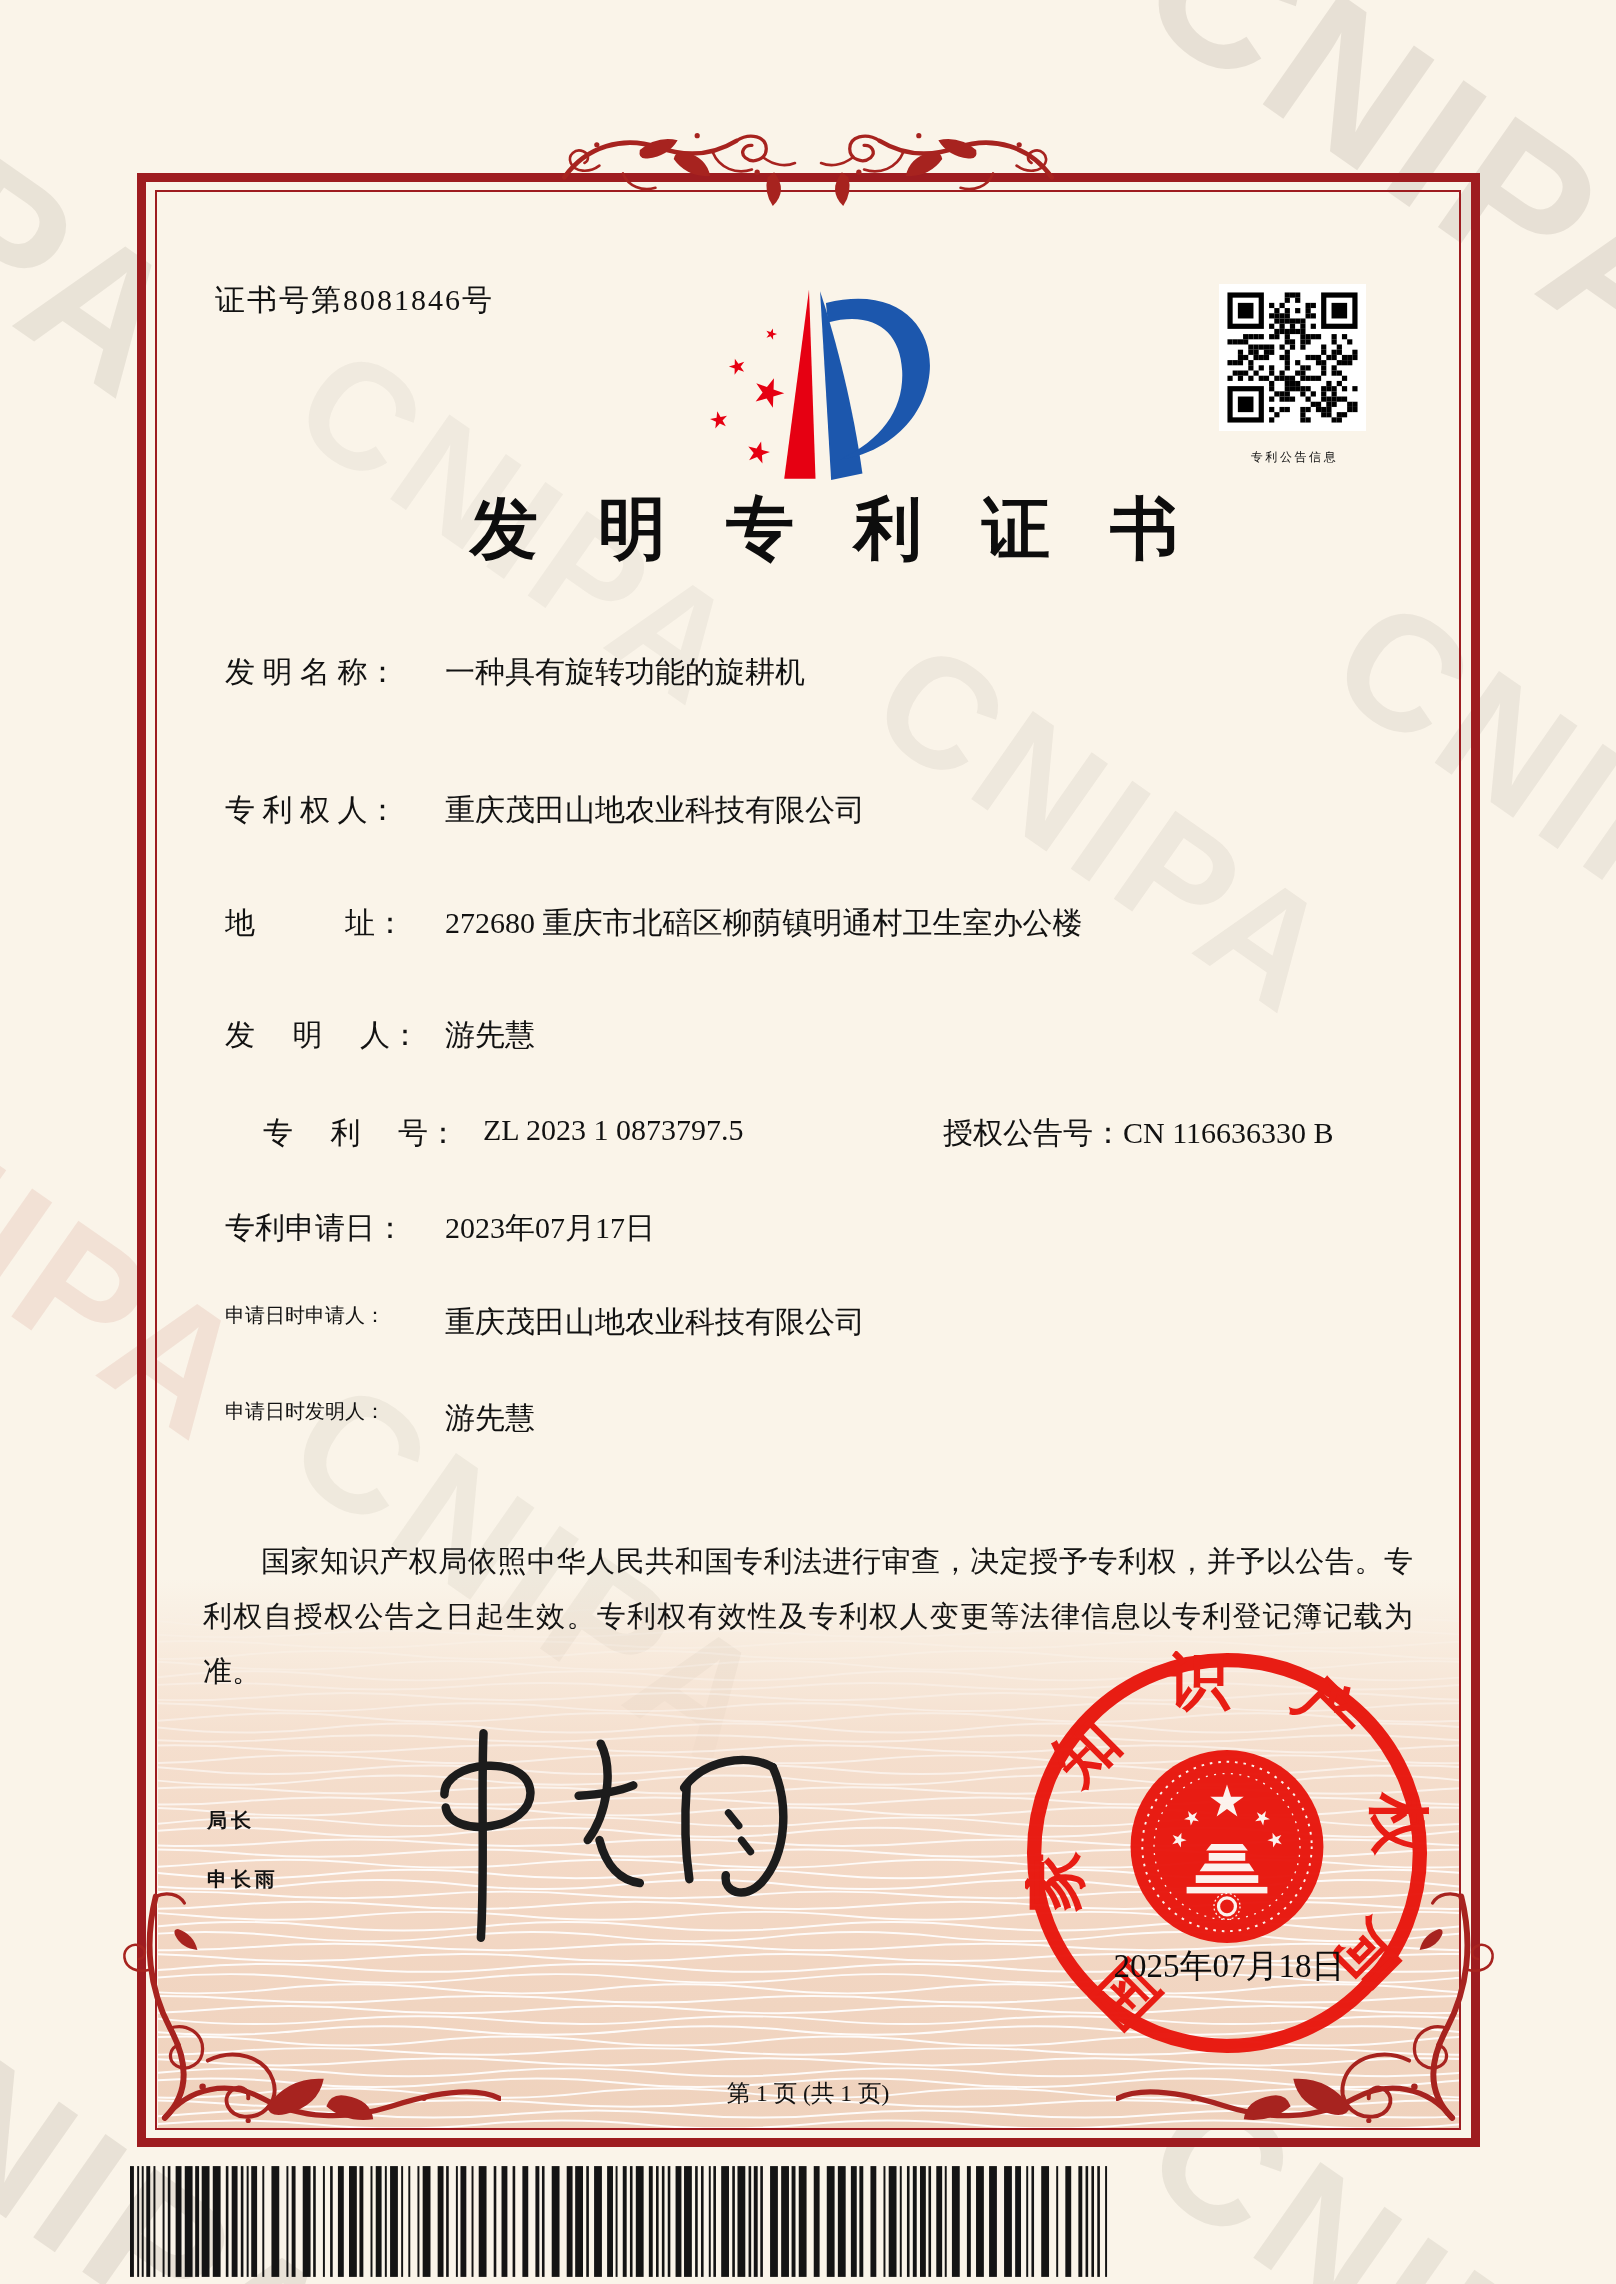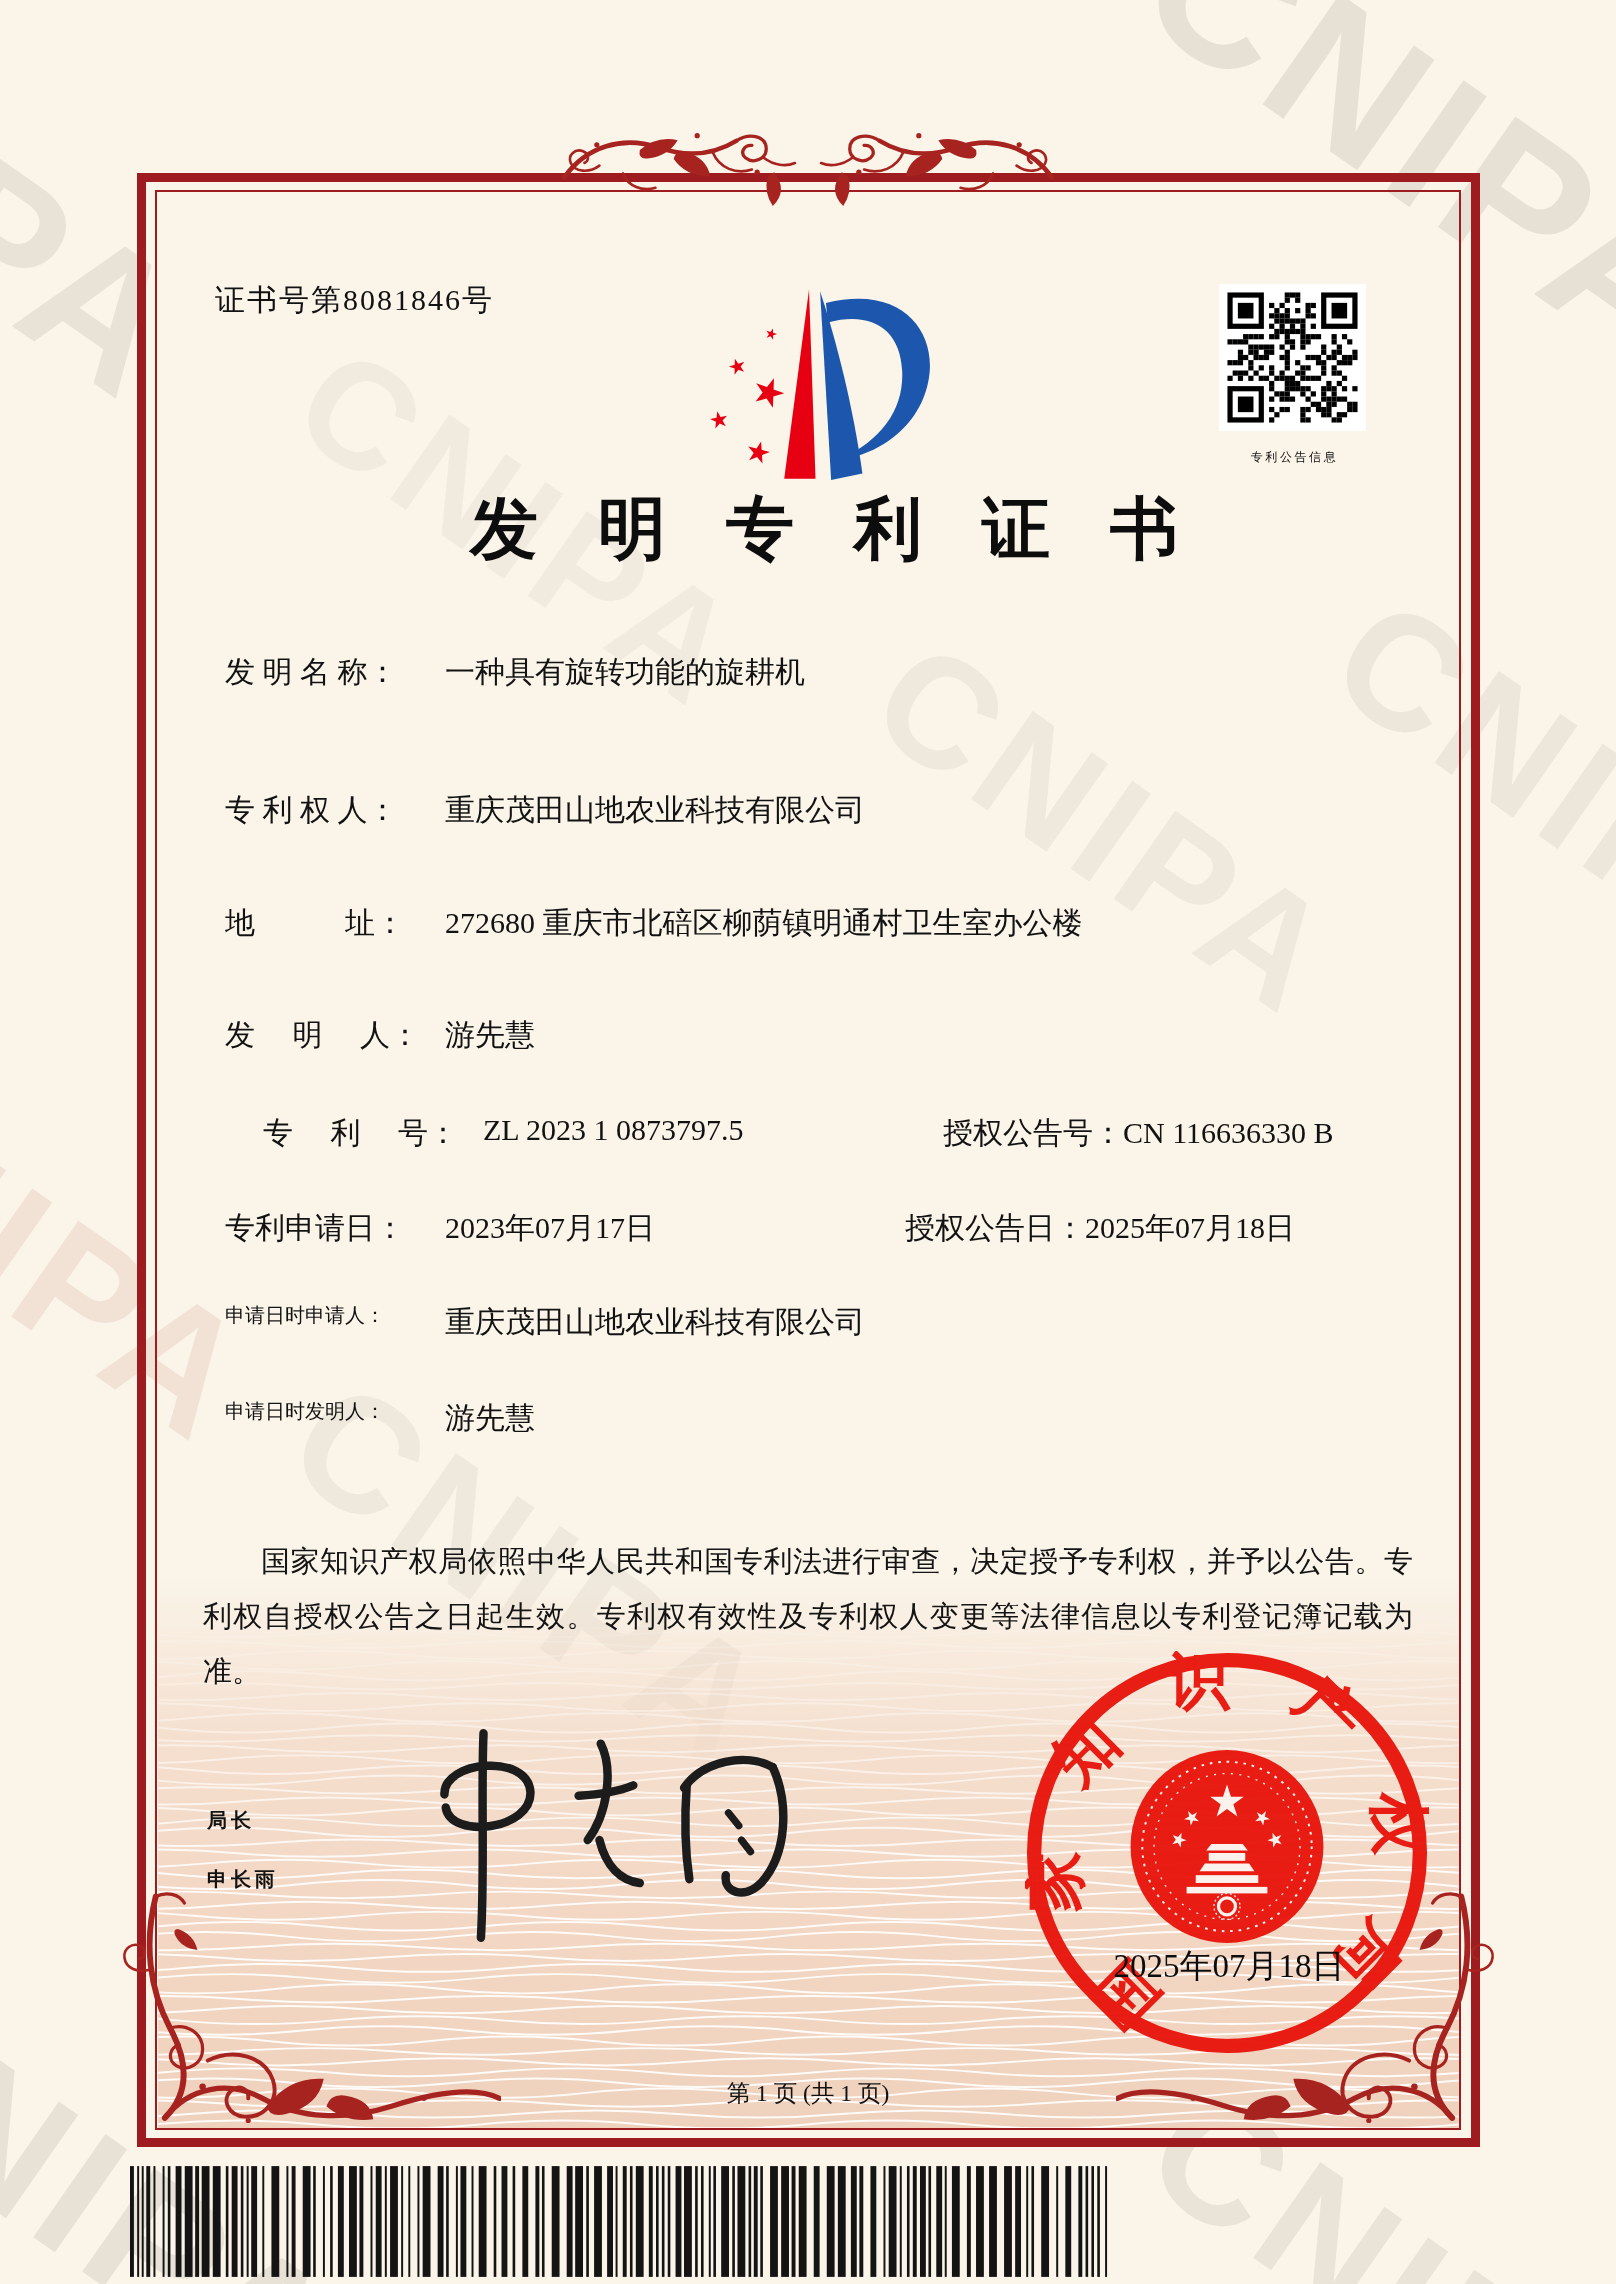--- a/index.html
+++ b/index.html
@@ -411,21 +411,20 @@
 </div>
 <div class="row" style="top:1015px;">
   <span class="lab">发　 明　 人：</span><span class="val">游先慧</span>
 </div>
 <div class="row" style="top:1113px;margin-left:38px;">
   <span class="lab">专　 利　 号：</span><span class="val">ZL 2023 1 0873797.5</span>
   <span class="col2"><span>授权公告号：</span><span>CN 116636330 B</span></span>
 </div>
 <div class="row" style="top:1208px;">
   <span class="lab">专利申请日：</span><span class="val">2023年07月17日</span>
-  <span class="col2"><span>授权公告日：</span><span>2025年07月18日</span></span>
 </div>
 <div class="row wide" style="top:1302px;">
   <span class="lab">申请日时申请人：</span><span class="val">重庆茂田山地农业科技有限公司</span>
 </div>
 <div class="row wide" style="top:1398px;">
   <span class="lab">申请日时发明人：</span><span class="val">游先慧</span>
 </div>
 
 <div class="legal">国家知识产权局依照中华人民共和国专利法进行审查，决定授予专利权，并予以公告。专利权自授权公告之日起生效。专利权有效性及专利权人变更等法律信息以专利登记簿记载为准。</div>
 

